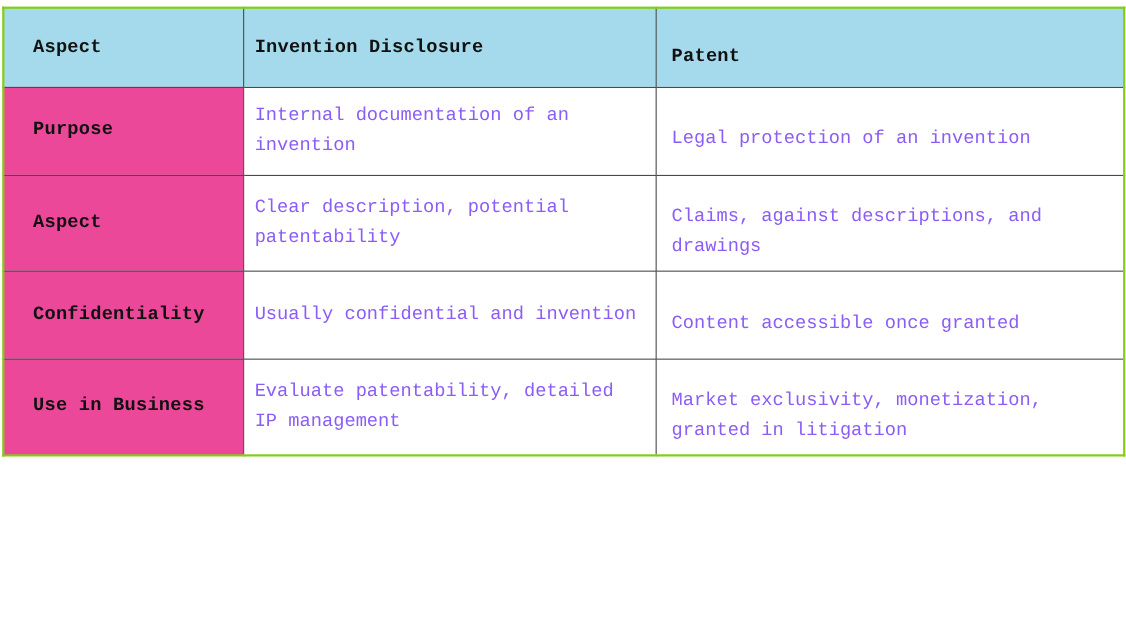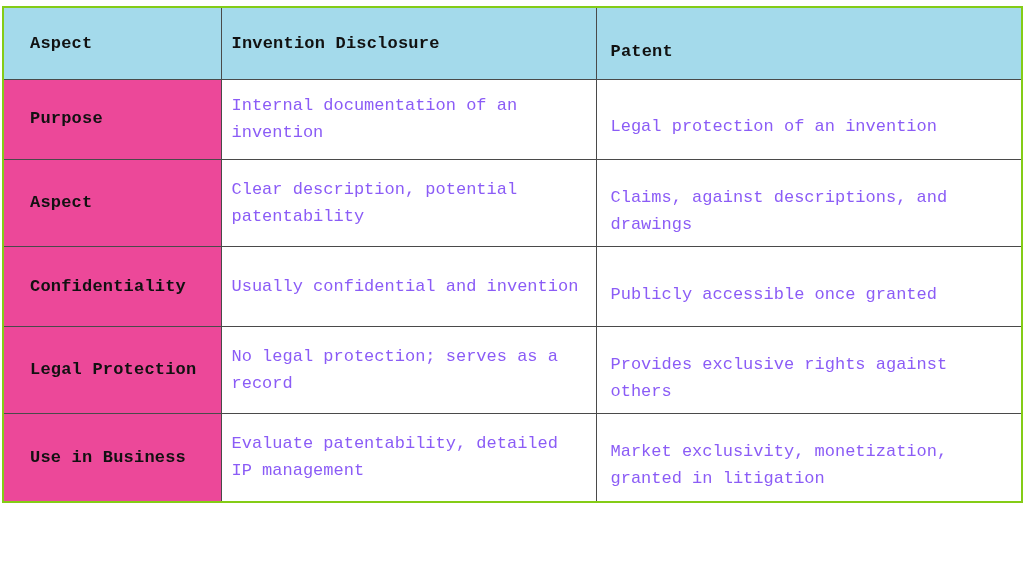--- a/index.html
+++ b/index.html
@@ -80,26 +80,21 @@
       <td class="pad-patent">Legal protection of an invention</td>
     </tr>
     <tr>
       <th class="pad-aspect">Aspect</th>
       <td class="pad-disclosure">Clear description, potential patentability</td>
       <td class="pad-patent">Claims, against descriptions, and drawings</td>
     </tr>
     <tr>
       <th class="pad-aspect">Confidentiality</th>
       <td class="pad-disclosure">Usually confidential and invention</td>
-      <td class="pad-patent">Publicly accessible once granted</td>
-    </tr>
-    <tr>
-      <th class="pad-aspect">Legal Protection</th>
-      <td class="pad-disclosure">No legal protection; serves as a record</td>
-      <td class="pad-patent">Provides exclusive rights against others</td>
+      <td class="pad-patent">Content accessible once granted</td>
     </tr>
     <tr>
       <th class="pad-aspect">Use in Business</th>
       <td class="pad-disclosure">Evaluate patentability, detailed IP management</td>
       <td class="pad-patent">Market exclusivity, monetization, granted in litigation</td>
     </tr>
   </tbody>
 </table>
 
 </body></html>

